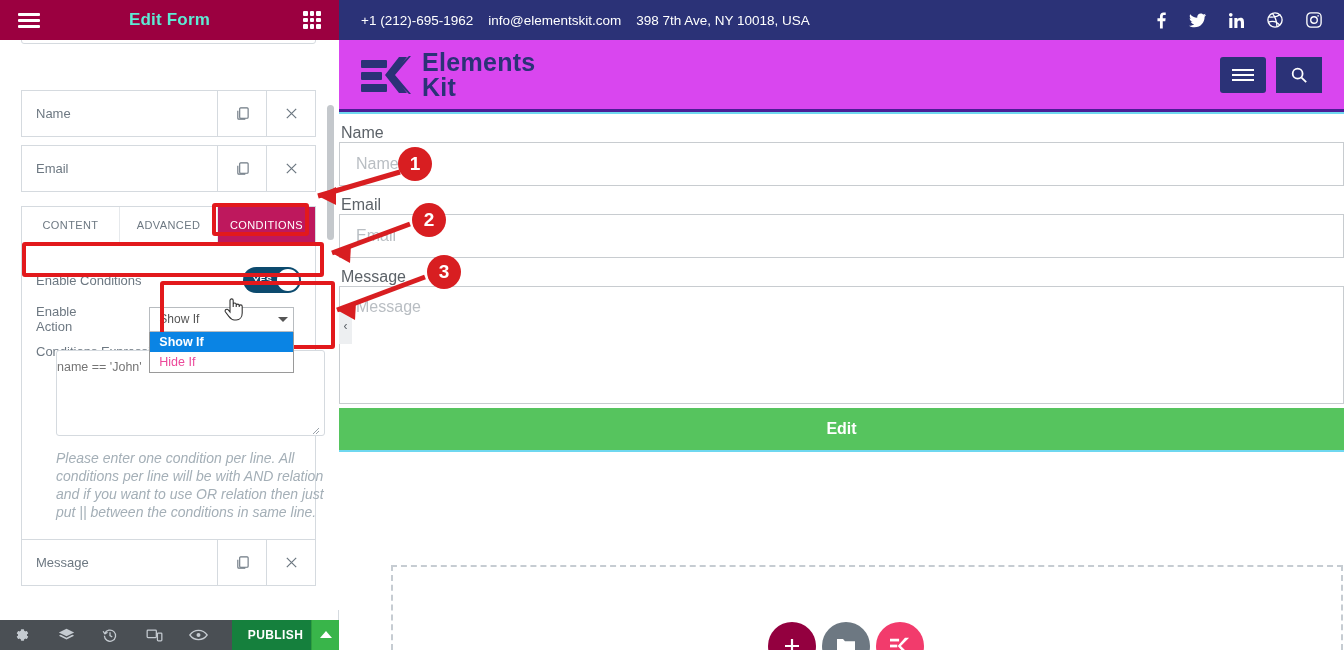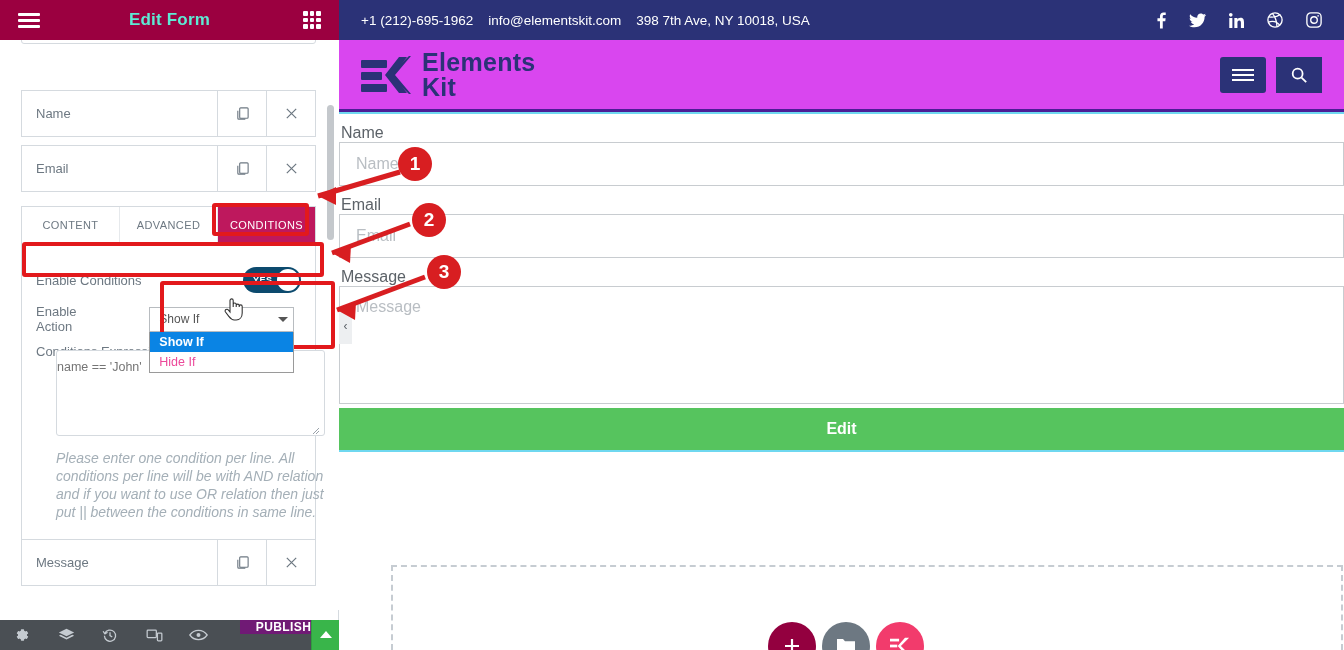--- a/index.html
+++ b/index.html
@@ -145,22 +145,22 @@
   
   #bottom-bar {
     position: absolute; left: 0; top: 620px; width: 339px; height: 30px;
     background: #4a4f54; display: flex; align-items: center;
   }
   #bottom-bar .bicon {
     width: 44px; height: 30px; display: flex; align-items: center;
     justify-content: center; color: #c5cbd1; cursor: pointer;
   }
   #publish {
-    position: absolute; right: 12px; top: 0; width: 87px; height: 14px;
-    background: #701a75; color: #fff; font-size: 12px; font-weight: 700;
+    position: absolute; right: 20px; top: 0; width: 87px; height: 30px;
+    background: #15803d; color: #fff; font-size: 12px; font-weight: 700;
     display: flex; align-items: center; justify-content: center;
     letter-spacing: .4px; cursor: pointer;
   }
   #publish-arrow {
     position: absolute; right: 0; top: 0; width: 28px; height: 30px;
     background: #39b54a; border-left: 1px solid #2f9e3f;
     display: flex; align-items: center; justify-content: center; cursor: pointer;
   }
 
   

